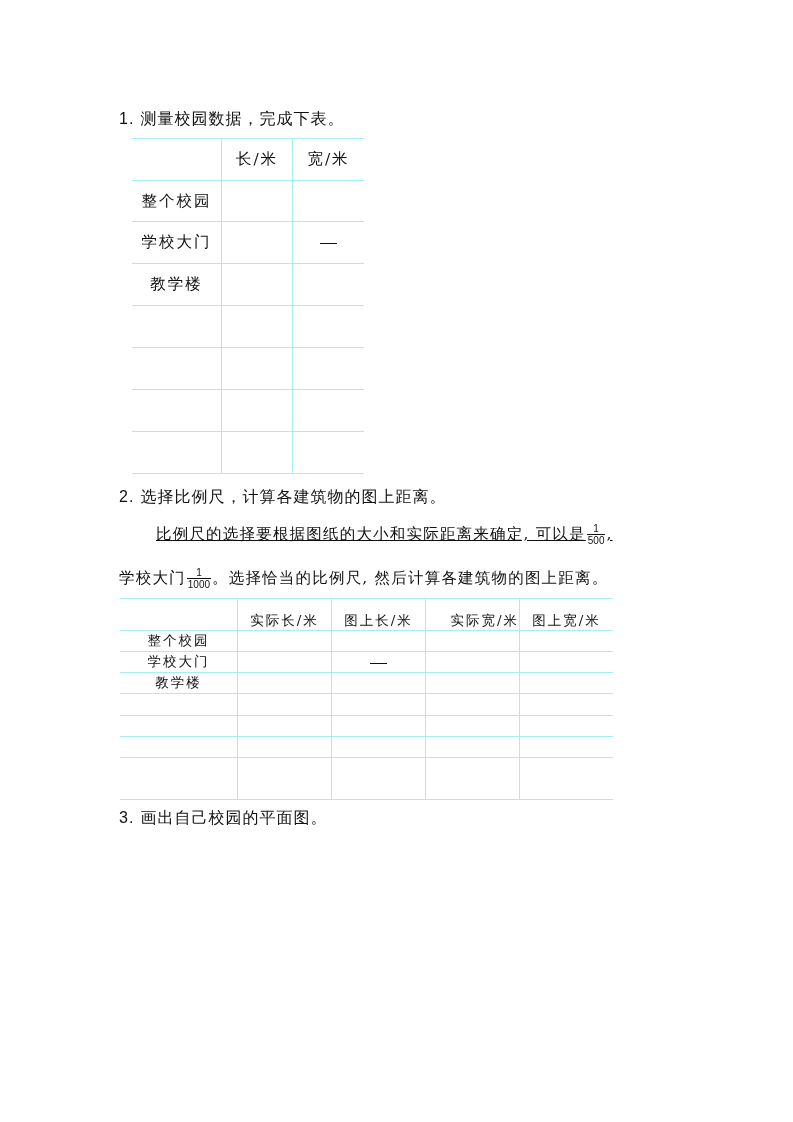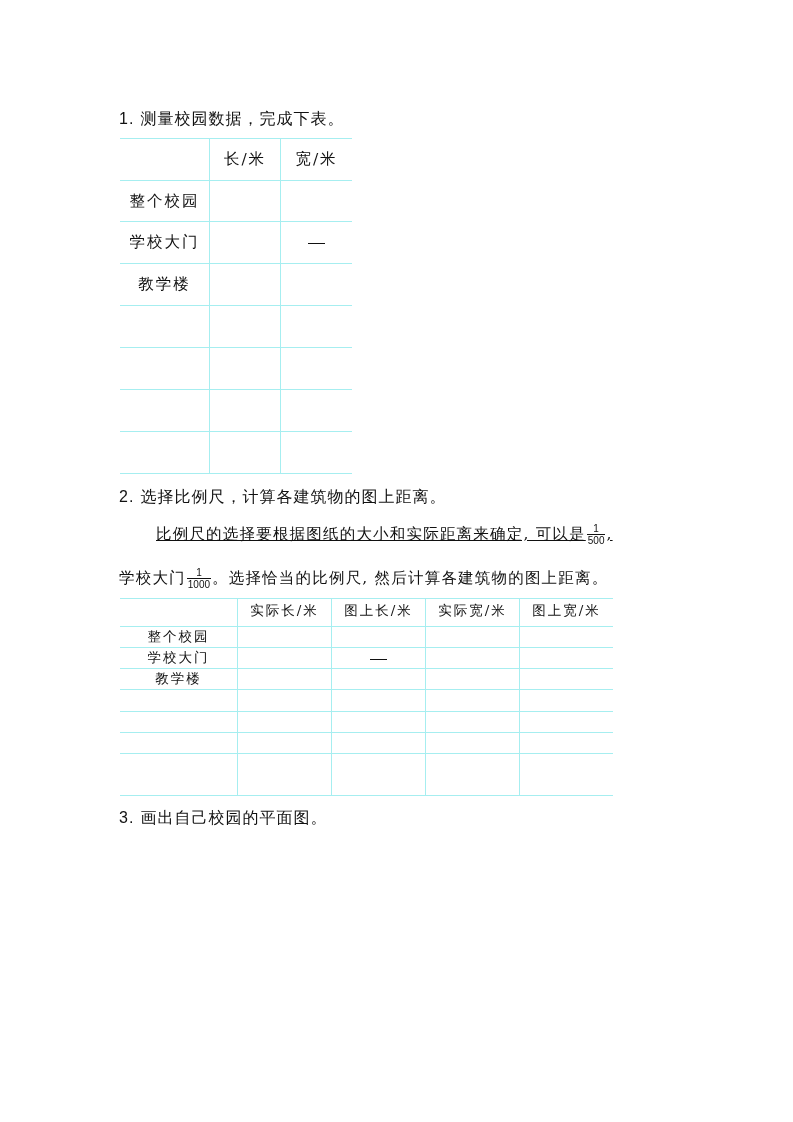--- a/index.html
+++ b/index.html
@@ -8,25 +8,25 @@
   .q-title { position:absolute; left:119px; font-size:16px; line-height:24px; white-space:nowrap; letter-spacing:1px; }
   .q-num { font-family: "Liberation Sans", "DejaVu Sans", sans-serif; }
   .para { position:absolute; font-size:15.5px; line-height:20px; white-space:nowrap; letter-spacing:1.2px; }
   .frac { display:inline-block; vertical-align:middle; text-align:center; font-family:"Liberation Sans","DejaVu Sans",sans-serif; font-size:10px; line-height:11px; letter-spacing:0; margin:0 1px; }
   .frac .num { display:block; border-bottom:1.5px solid #111; padding:0 2px; }
   .frac .den { display:block; padding:0 1px; }
   table.grid { position:absolute; border-collapse:collapse; }
   table.grid td { border:1.5px solid #a6eef0; padding:0; text-align:center; vertical-align:middle; font-size:15px; white-space:nowrap; letter-spacing:2px; }
   table.grid tr td:first-child { border-left:none; }
   table.grid tr td:last-child { border-right:none; }
-  #t1 { left:120px; top:138px; }
+  #t1 { left:132px; top:138px; }
   #t1 td { font-size:15.5px; }
   #t2 { left:120px; top:598px; }
   #t2 td { font-size:13.5px; letter-spacing:2px; }
-  #t2 .hdr td { vertical-align:top; padding-top:3px; }
+  #t2 .hdr td { vertical-align:top; padding-top:13px; }
   .dash { display:inline-block; width:17px; height:0; border-top:1.5px solid #111; vertical-align:middle; }
 </style>
 </head>
 <body>
 
 <div class="q-title" style="top:107px;">
   <span class="q-num">1.</span>
   <span>测量校园数据，完成下表。</span>
 </div>
 
@@ -87,21 +87,21 @@
 <div class="para" style="left:119px; top:567px;">
   <span>学校大门</span><span class="frac"><span class="num">1</span><span class="den">1000</span></span><span>。选择恰当的比例尺, 然后计算各建筑物的图上距离。</span>
 </div>
 
 <table class="grid" id="t2">
   <tbody>
       <tr class="hdr" style="height:28px;">
     <td style="width:117px;"></td>
     <td style="width:93px;">实际长/米</td>
     <td style="width:93px;text-align:center;">图上长/米</td>
-    <td style="width:93px;">实际宽/米</td>
+    <td style="width:93px;text-align:right;">实际宽/米</td>
     <td style="width:93px;">图上宽/米</td>
   </tr>
   <tr style="height:21px;">
     <td>整个校园</td>
     <td></td>
     <td></td>
     <td></td>
     <td></td>
   </tr>
   <tr style="height:21px;">

